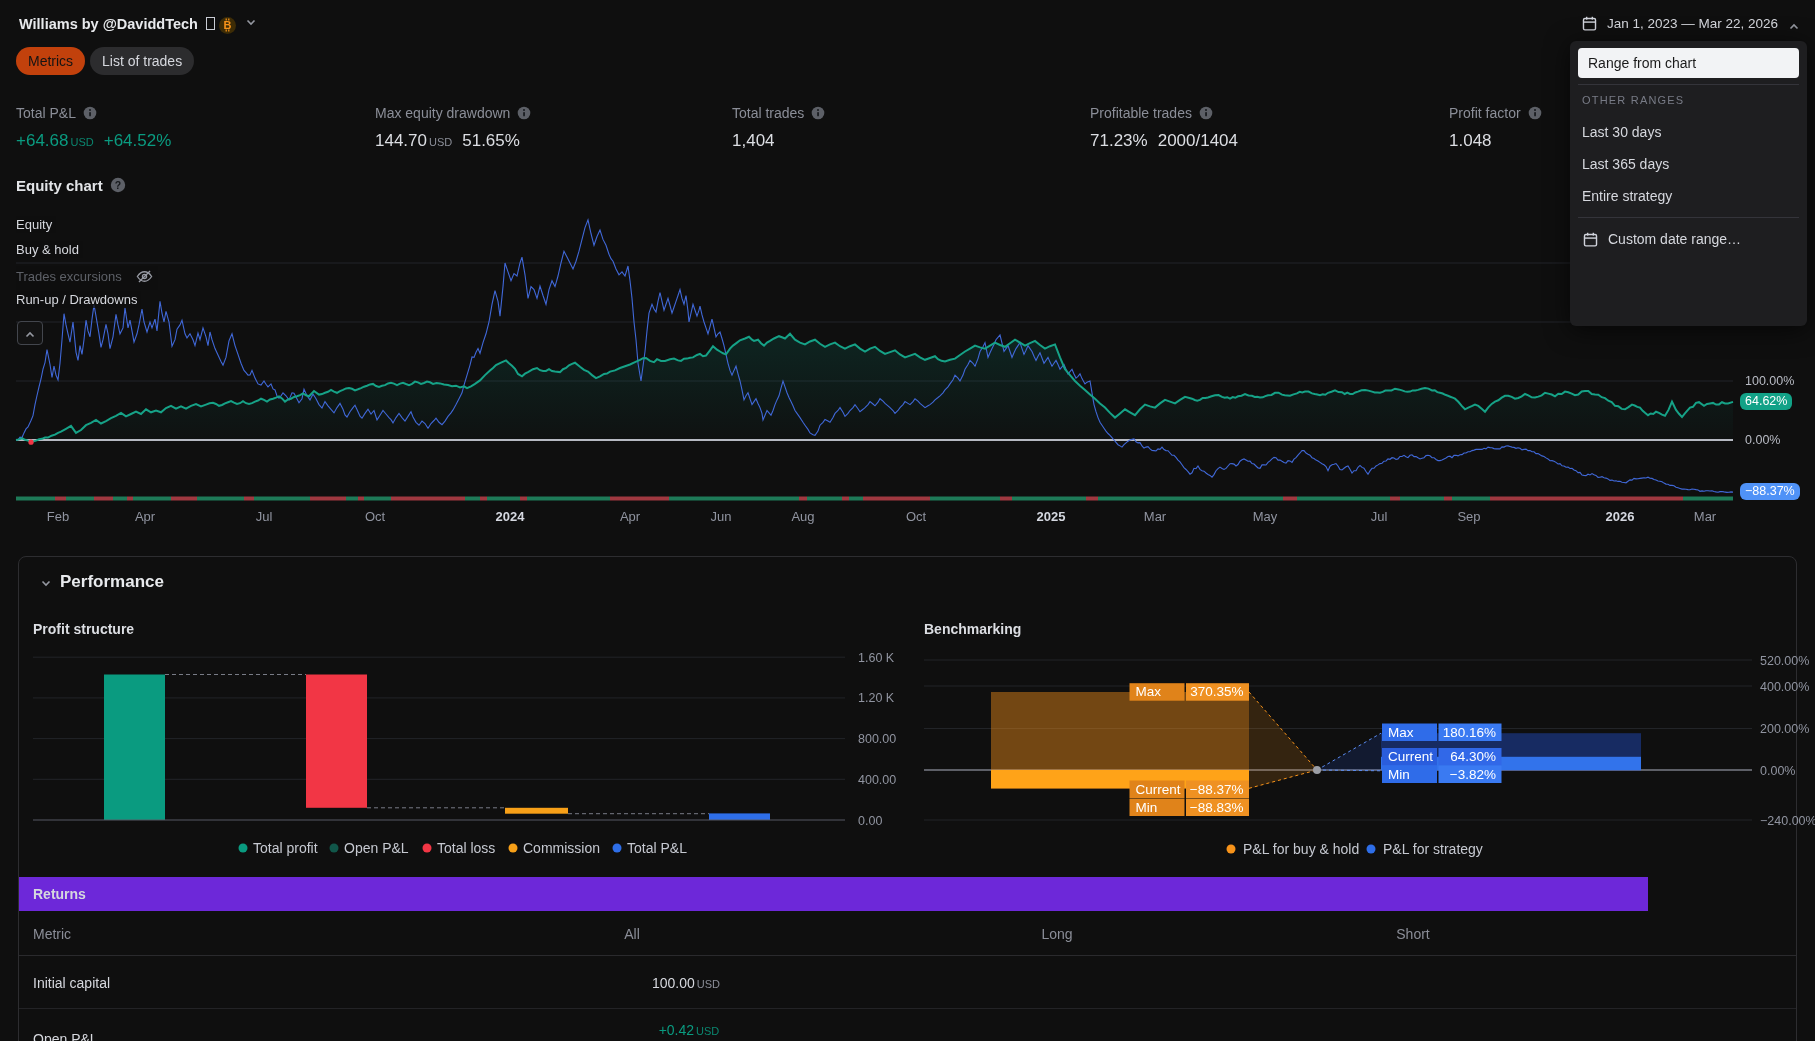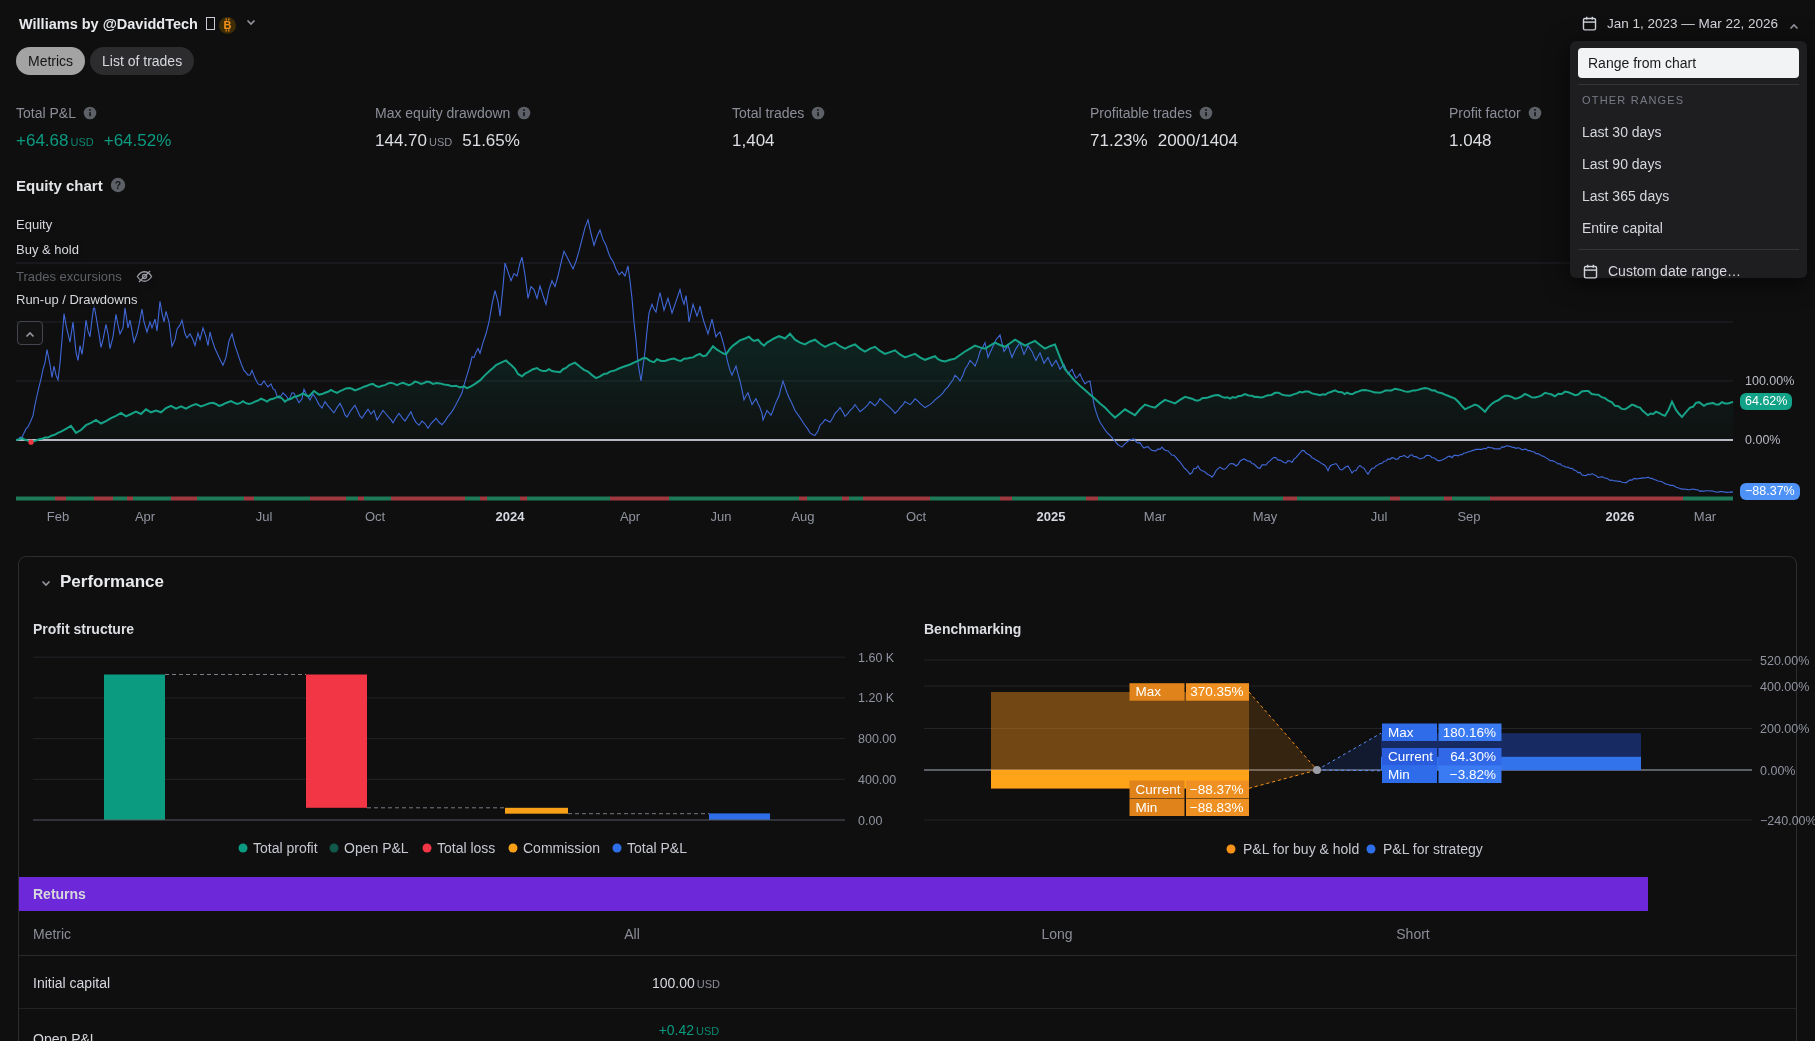--- a/index.html
+++ b/index.html
@@ -32,21 +32,21 @@
       <rect x="3.5" y="5" width="17" height="16" rx="2"></rect>
       <line x1="3.5" y1="10" x2="20.5" y2="10"></line>
       <line x1="8" y1="2.5" x2="8" y2="6.5"></line>
       <line x1="16" y1="2.5" x2="16" y2="6.5"></line>
     </svg></div>
 <div class="abs" style="left:1607px;top:16px;font-size:13.5px;color:#d6d8de">Jan 1, 2023 — Mar 22, 2026</div>
 <div class="abs" style="left:1788px;top:19px"><svg width="12" height="12" viewBox="0 0 12 12" fill="none" stroke="#9598a1" stroke-width="1.6">
       <path d="M2.5 7.5 L6 4 L9.5 7.5"></path>
     </svg></div>
 
-<div class="abs pill" style="left:16px;top:47px;background:#a3a3a3;color:#141414;">Metrics</div>
+<div class="abs pill" style="left:16px;top:47px;background:#c2410c;color:#141414;">Metrics</div>
 <div class="abs pill" style="left:90px;top:47px;background:#2c2c2e;color:#d6d8de;">List of trades</div>
 
 <div class="abs" style="left:16px;top:105px">
     <div class="lbl">Total P&amp;L<span class="info"><svg width="14" height="14" viewBox="0 0 14 14">
           <circle cx="7" cy="7" r="6.3" fill="#5d6067"></circle>
           <rect x="6.2" y="6" width="1.7" height="4.4" rx="0.8" fill="#16181c"></rect>
           <circle cx="7" cy="3.9" r="1" fill="#16181c"></circle>
         </svg></span></div>
     <div class="val green">+64.68<span class="usd">USD</span><span style="margin-left:10px">+64.52%</span></div>
   </div>
@@ -274,28 +274,27 @@
 <div class="abs lbl" style="left:33px;top:926px">Metric</div>
 <div class="abs lbl" style="left:0;top:926px;width:1264px;text-align:center">All</div>
 <div class="abs lbl" style="left:0;top:926px;width:2114px;text-align:center">Long</div>
 <div class="abs lbl" style="left:0;top:926px;width:2826px;text-align:center">Short</div>
 <div class="abs" style="left:19px;top:956px;width:1777px;height:53px;border-bottom:1px solid #232326"></div>
 <div class="abs" style="left:33px;top:975px;font-size:14px;color:#d6d8de">Initial capital</div>
 <div class="abs" style="left:0;top:975px;width:1372px;text-align:center;font-size:14px;color:#d6d8de">100.00<span class="usd">USD</span></div>
 <div class="abs" style="left:0;top:1022px;width:1378px;text-align:center;font-size:14px"><span class="green">+0.42<span class="usd">USD</span></span></div>
 <div class="abs" style="left:33px;top:1031px;font-size:14px;color:#d6d8de">Open P&amp;L</div>
 
-<div class="abs" style="left:1570px;top:41px;width:237px;height:237px;background:#1e1e20;border-radius:6px;box-shadow:0 4px 24px rgba(0,0,0,0.65);z-index:50">
+<div class="abs" style="left:1570px;top:41px;width:237px;height:285px;background:#1e1e20;border-radius:6px;box-shadow:0 4px 24px rgba(0,0,0,0.65);z-index:50">
   <div style="margin:7px 8px 0 8px;height:30px;background:#f2f3f5;border-radius:4px;line-height:30px;padding-left:10px;font-size:14px;color:#1a1a1a">Range from chart</div>
   <div style="margin:6px 8px;border-top:1px solid #34343a"></div>
   <div style="padding-left:12px;font-size:11px;letter-spacing:1.2px;color:#787b86;margin-top:9px;margin-bottom:10px">OTHER RANGES</div>
   <div class="ditem">Last 30 days</div>
-  <div class="ditem">Last 90 days</div>
   <div class="ditem">Last 365 days</div>
-  <div class="ditem">Entire capital</div>
+  <div class="ditem">Entire strategy</div>
   <div style="margin:5px 8px;border-top:1px solid #34343a"></div>
   <div class="ditem" style="margin-top:5px;display:flex;align-items:center;gap:9px">
       <svg width="17" height="17" viewBox="0 0 24 24" fill="none" stroke="#d1d4dc" stroke-width="2">
         <rect x="3.5" y="5" width="17" height="16" rx="2"></rect>
         <line x1="3.5" y1="10" x2="20.5" y2="10"></line>
         <line x1="8" y1="2.5" x2="8" y2="6.5"></line>
         <line x1="16" y1="2.5" x2="16" y2="6.5"></line>
       </svg>
       <span>Custom date range…</span>
     </div>

